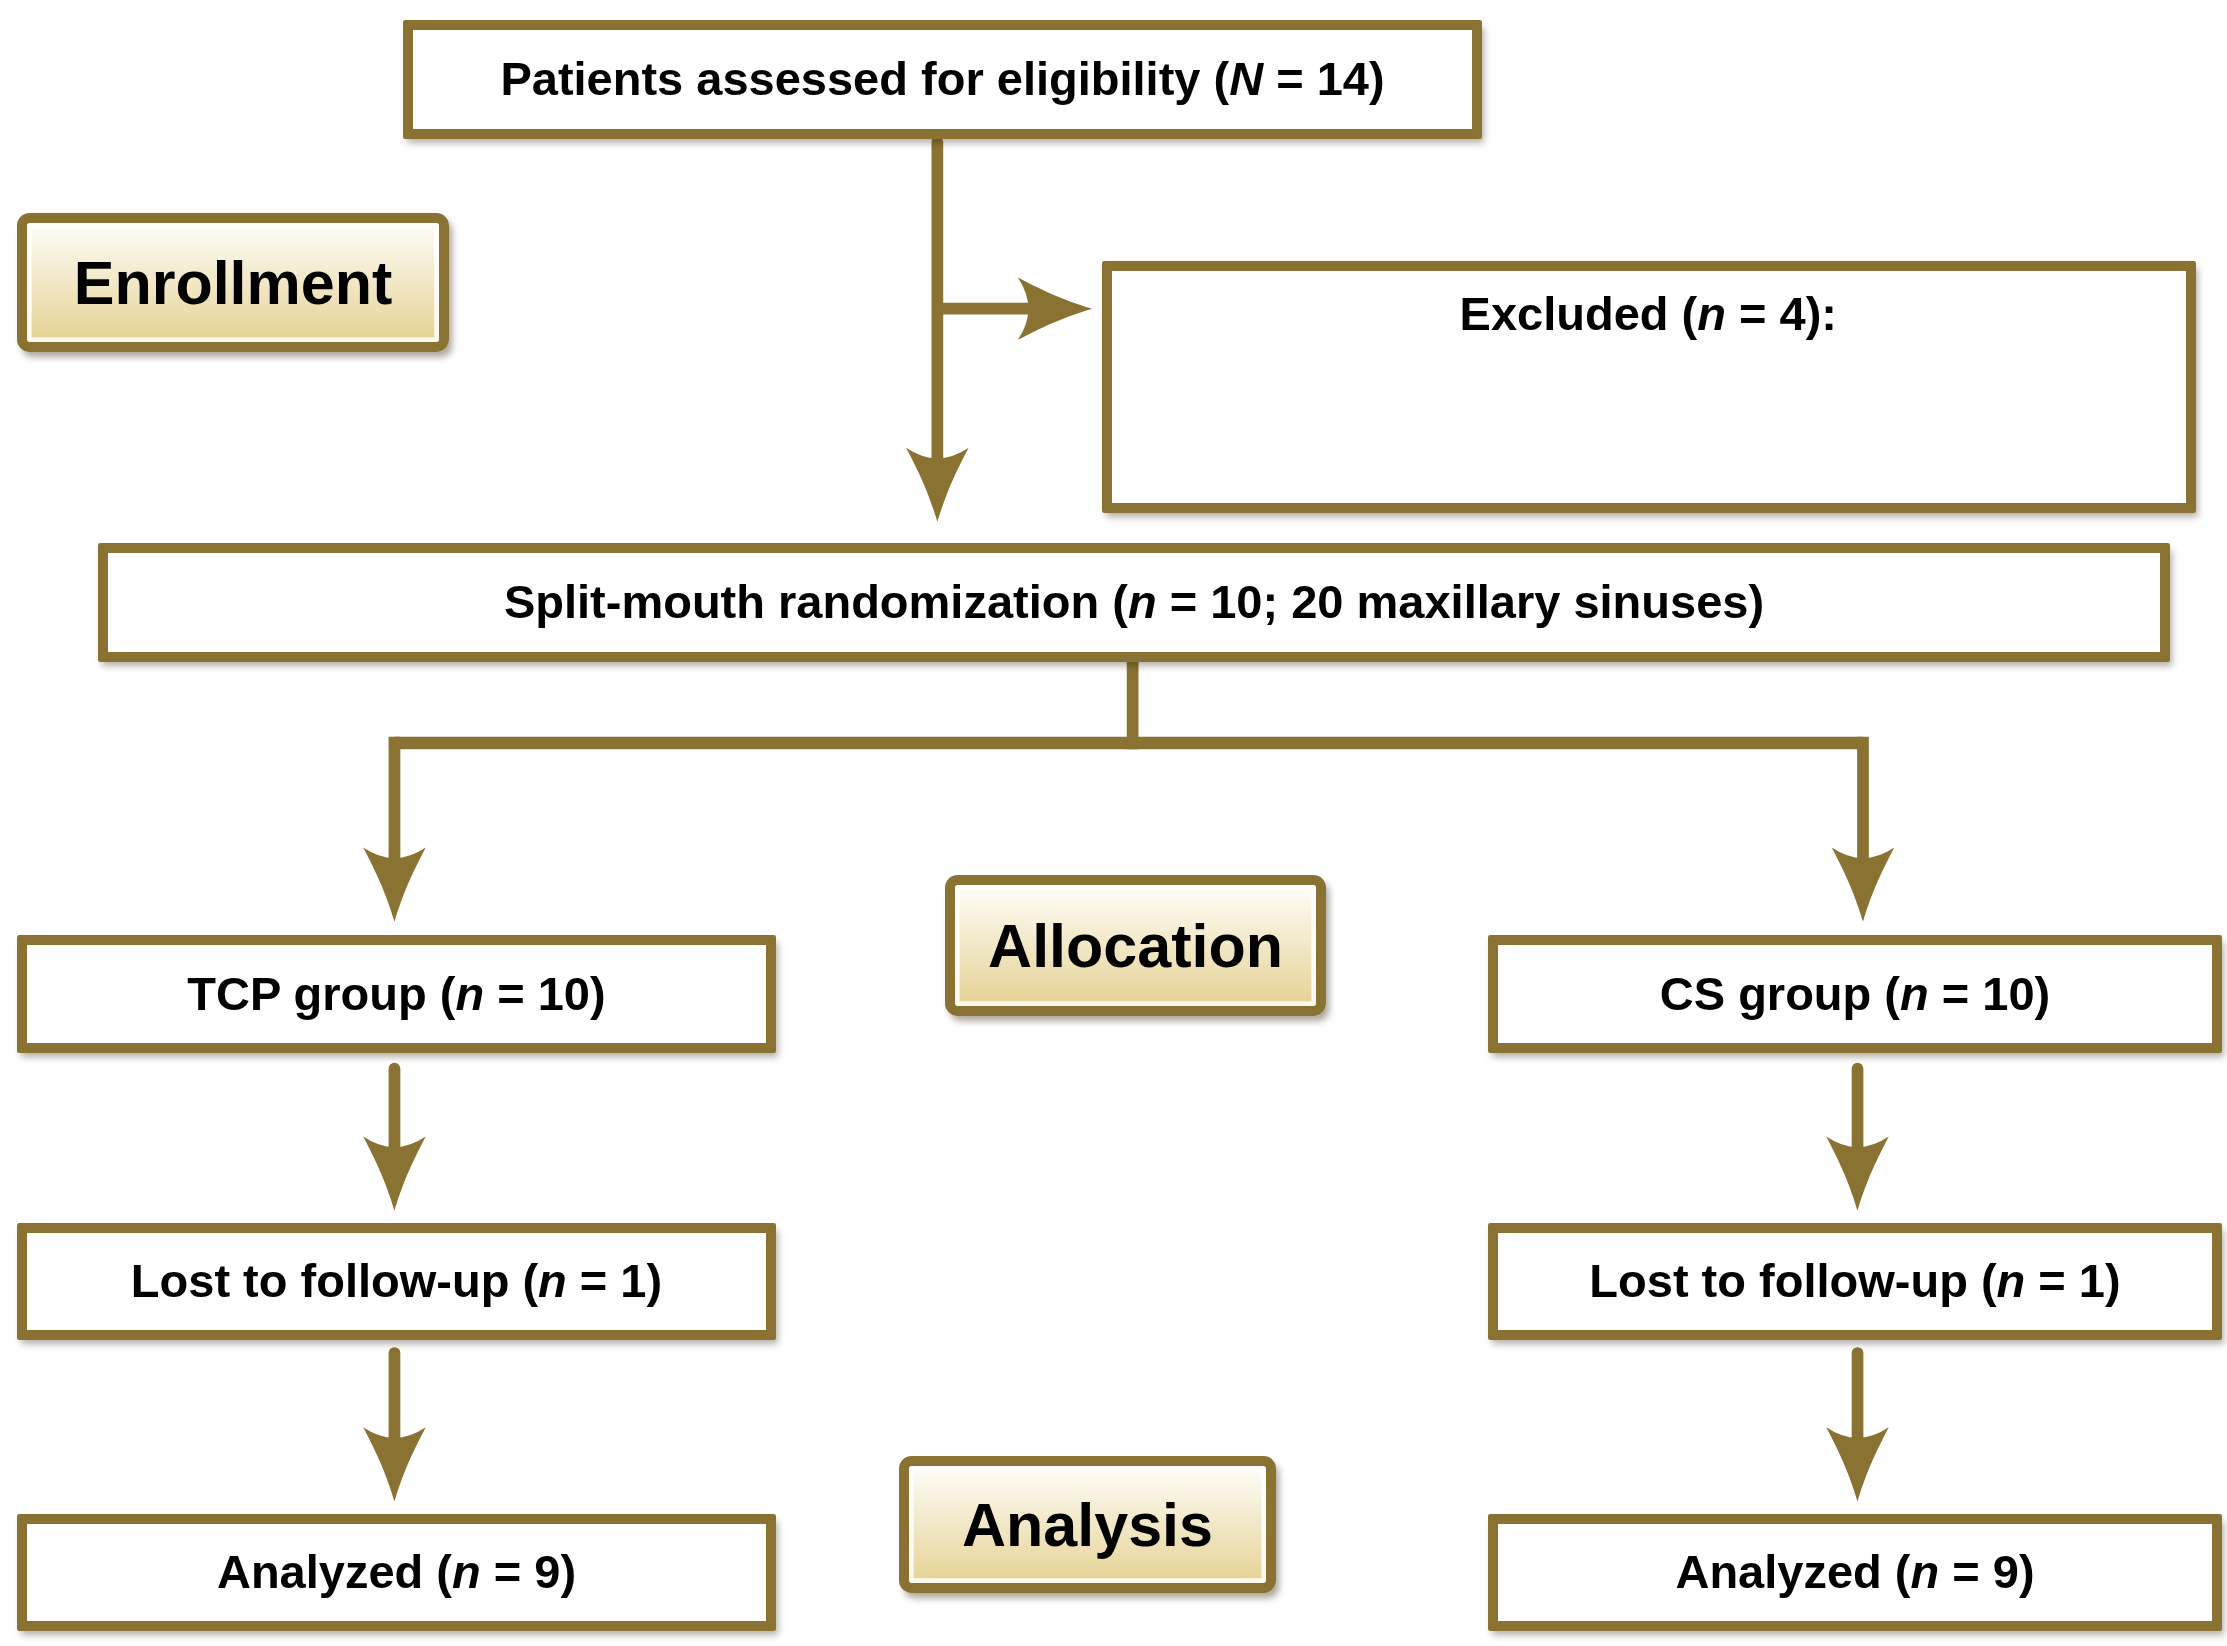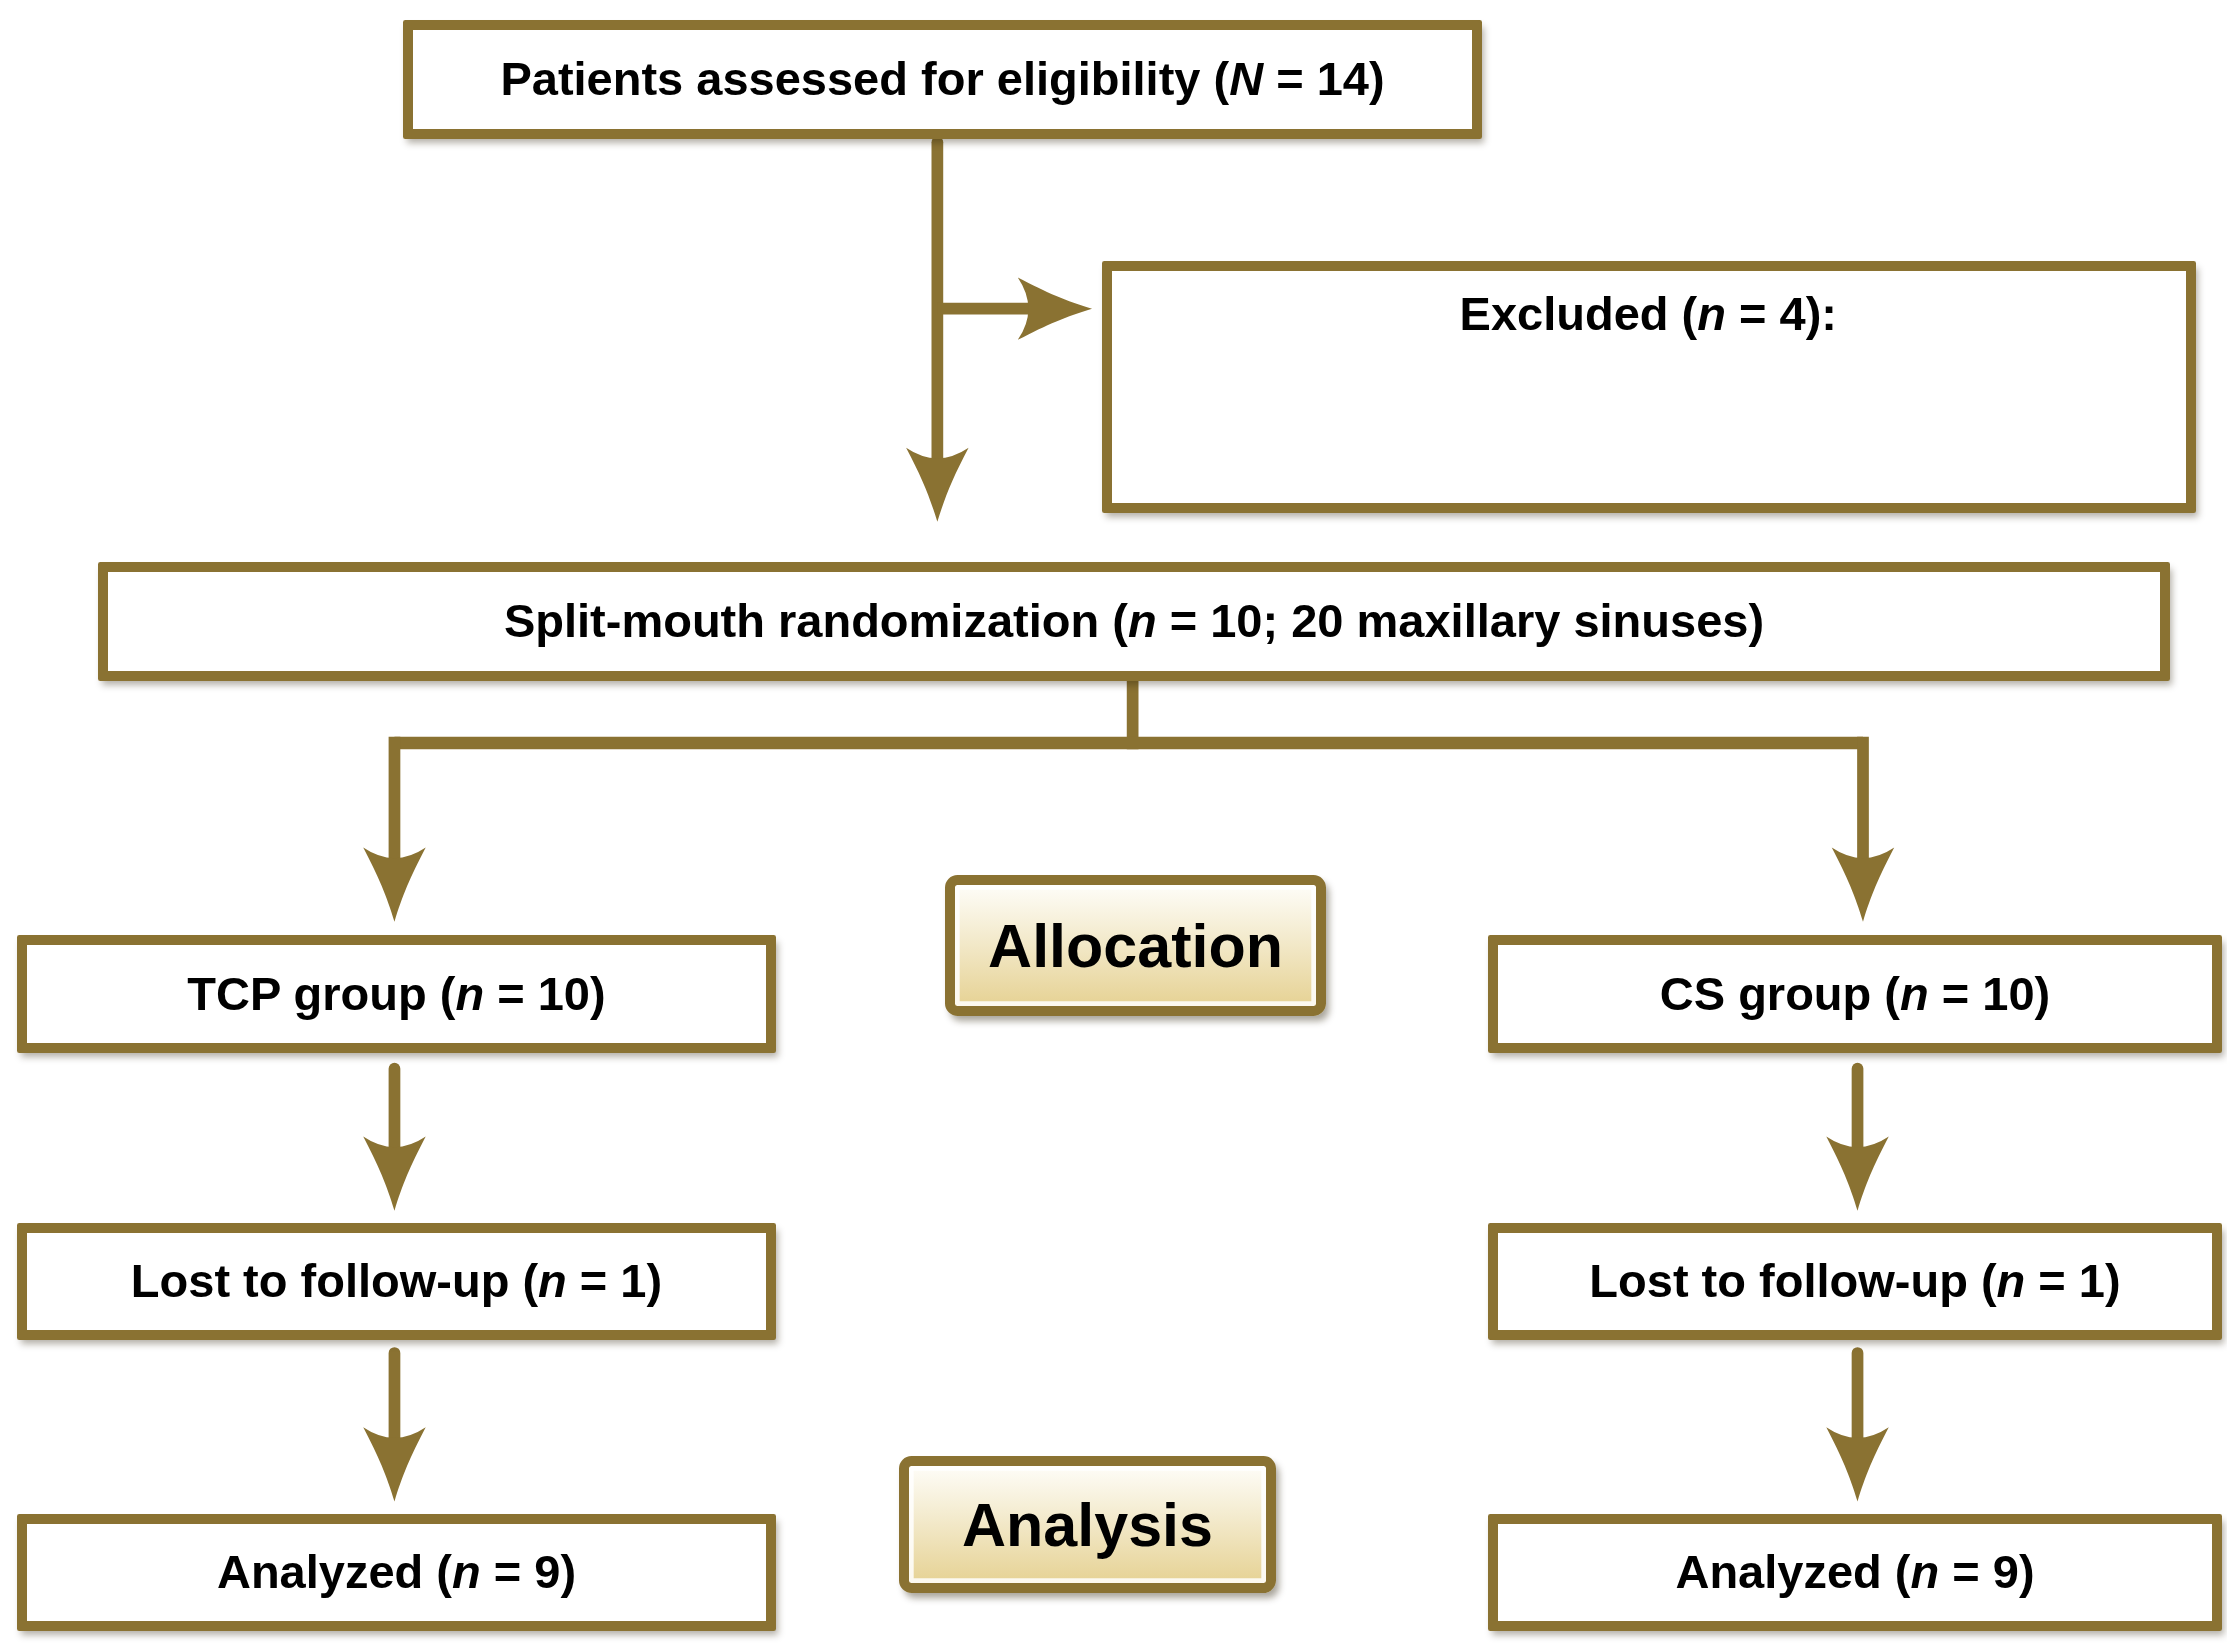--- a/index.html
+++ b/index.html
@@ -120,26 +120,29 @@
       <g>
         <line x1="2378" y1="1732" x2="2378" y2="1864" class="shaft roundcap"></line>
         <path class="head" d="M0 0 C -10 -33 -20 -57 -40 -95 Q 0 -68 40 -95 C 20 -57 10 -33 0 0 Z" transform="translate(2378 1922)"></path>
       </g>
     </svg>
 
   <div class="node" style="left:403px;top:20.3px;width:1079px;height:119px">
     <p class="node-text"><span>Patients assessed for eligibility (</span><span class="it">N</span><span> = 14)</span></p>
   </div>
 
+  <div class="stage" style="left:17px;top:213px;width:432px;height:139px">
+    <span class="stage-text">Enrollment</span>
+  </div>
 
   <div class="node excluded" style="left:1102px;top:213px;width:1094px;height:252px">
     <p class="excluded-title"><span>Excluded (</span><span class="it">n</span><span> = 4):</span></p>
   </div>
 
-  <div class="node" style="left:98px;top:562px;width:2072px;height:119px">
+  <div class="node" style="left:98px;top:543px;width:2072px;height:119px">
     <p class="node-text"><span>Split-mouth randomization (</span><span class="it">n</span><span> = 10; 20 maxillary sinuses)</span></p>
   </div>
 
   <div class="node" style="left:17px;top:935px;width:759px;height:118px">
     <p class="node-text"><span>TCP group (</span><span class="it">n</span><span> = 10)</span></p>
   </div>
 
   <div class="stage" style="left:945px;top:875px;width:381px;height:141px">
     <span class="stage-text">Allocation</span>
   </div>

